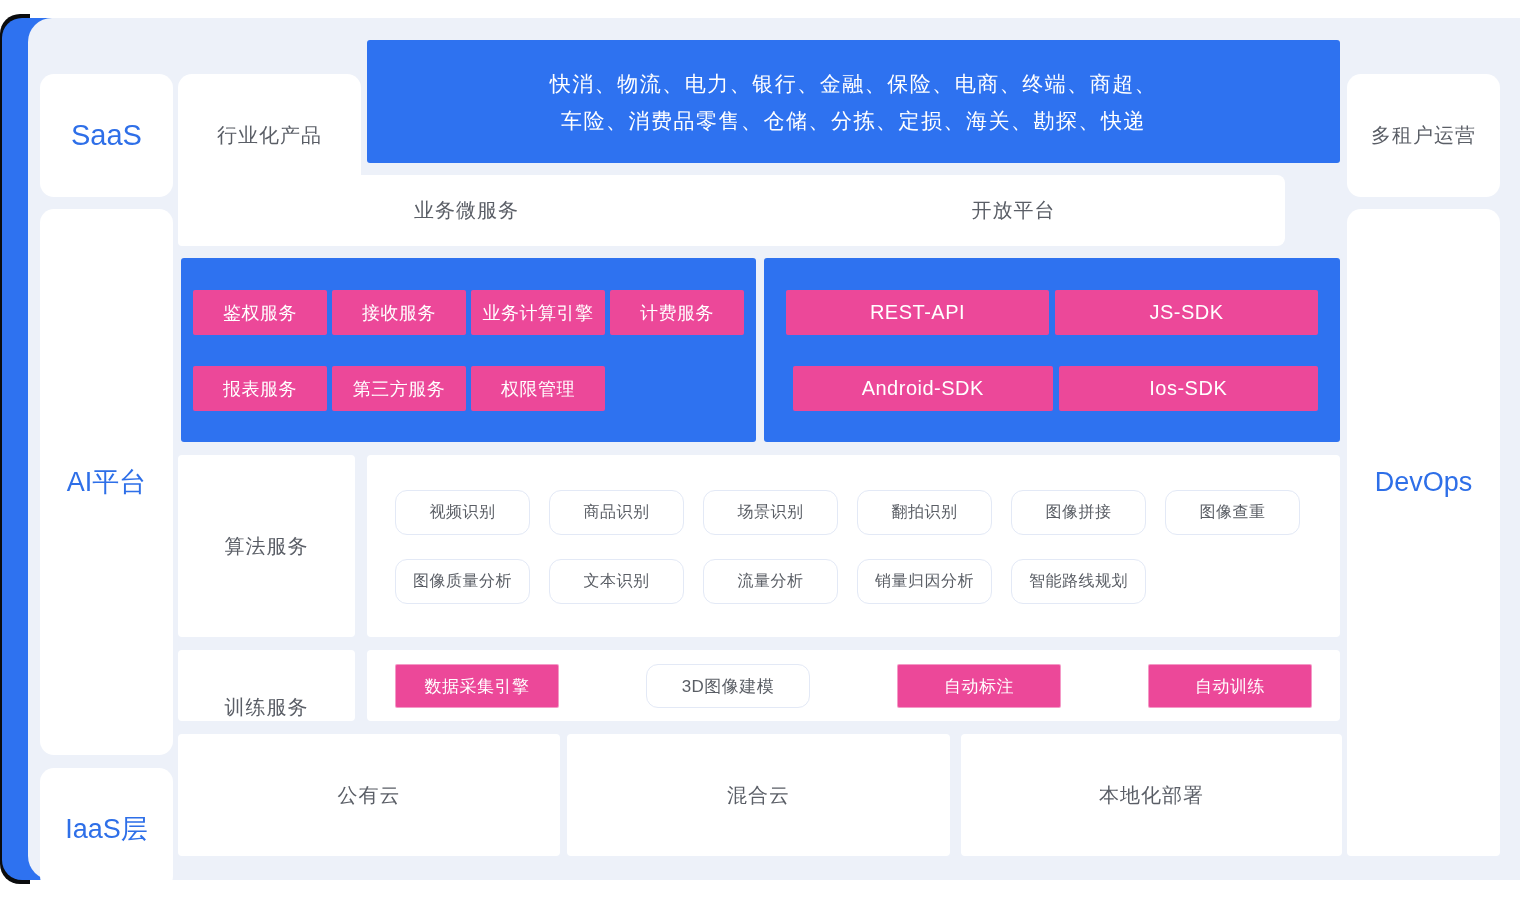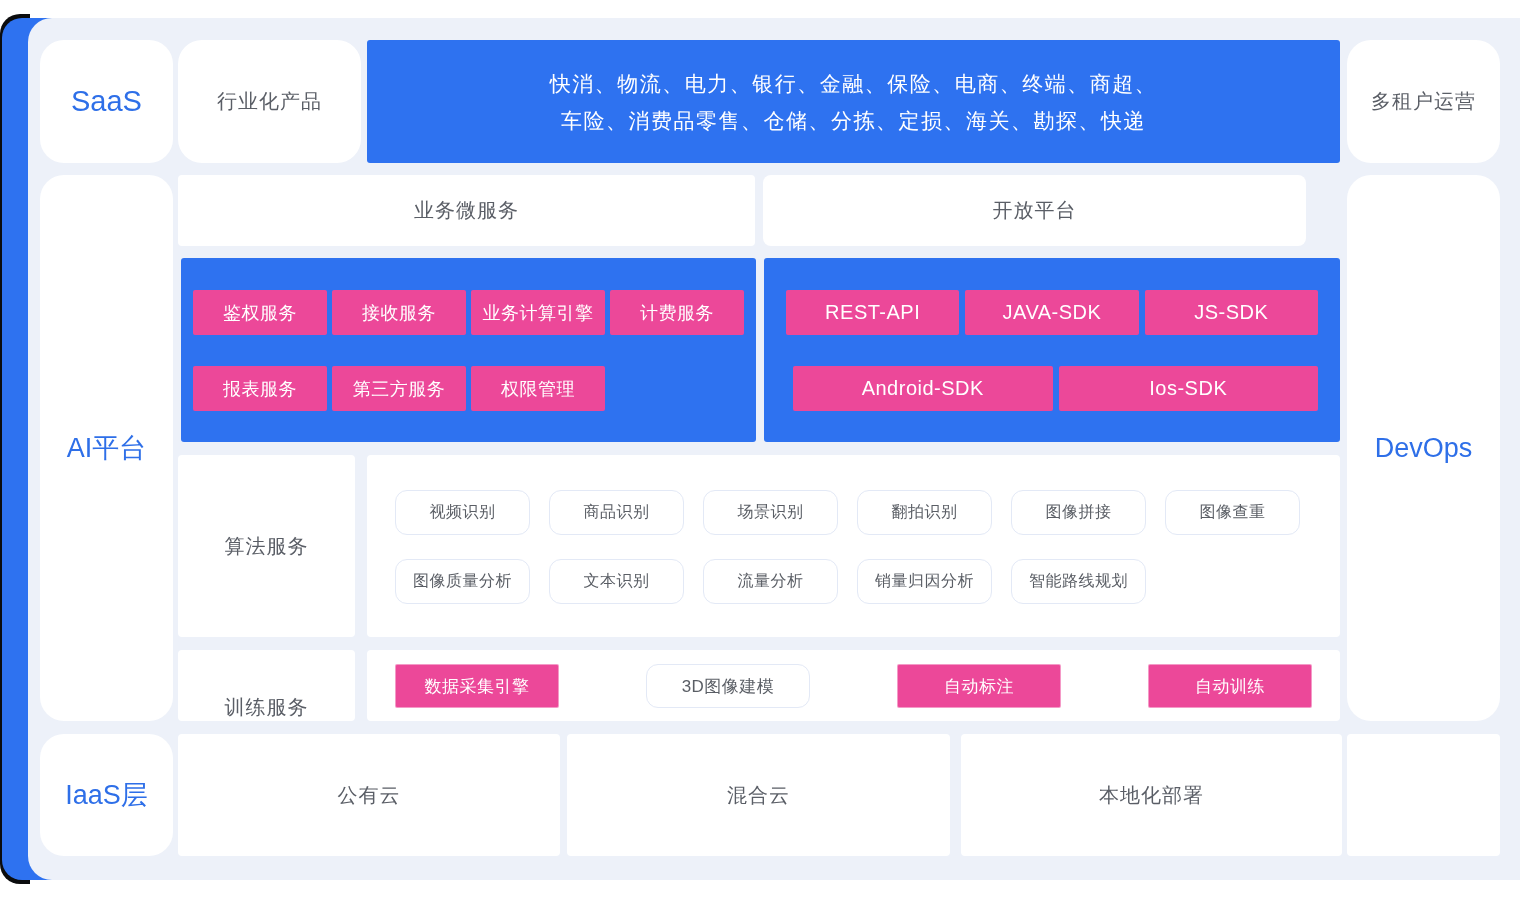--- a/index.html
+++ b/index.html
@@ -1,20 +1,20 @@
 <!DOCTYPE html>
 <html><head>
 <meta charset="utf-8">
 <style>
   html,body{margin:0;padding:0;background:#ffffff;}
   #stage{position:relative;width:1520px;height:900px;background:#ffffff;overflow:hidden;
          font-family:"Liberation Sans","DejaVu Sans",sans-serif;}
   .box{position:absolute;background:#ffffff;display:flex;align-items:center;justify-content:center;
        box-sizing:border-box;}
-  .r14{border-radius:24px;}
+  .r14{border-radius:14px;margin-top:34px;}
   .r4{border-radius:4px;}
   .lbl-blue{color:#2e6fe8;font-size:27px;}
   .lbl-saas{color:#2e6fe8;font-size:29px;}
   .lbl-gray{color:#5a5e66;font-size:20px;letter-spacing:1px;}
   .dark-edge{position:absolute;left:0;top:14px;width:30px;height:870px;background:#0b0c0e;
              border-radius:20px 0 0 20px;}
   .blue-bar{position:absolute;left:2px;top:18px;width:50px;height:862px;background:#2e72f0;
             border-radius:20px 0 0 20px;}
   .panel{position:absolute;left:28px;top:18px;width:1492px;height:862px;background:#edf1f9;
          border-radius:24px 0 0 24px;}
@@ -60,38 +60,37 @@
     <span class="lbl-gray">多租户运营</span>
   </div>
 
   <div class="box r14" style="left:40px;top:175px;width:133px;height:546px;">
     <span class="lbl-blue">AI平台</span>
   </div>
 
   <div class="box r4" style="left:178px;top:175px;width:577px;height:71px;">
     <span class="lbl-gray">业务微服务</span>
   </div>
-  <div class="box r4" style="left:763px;top:175px;width:543px;height:71px;border-radius:8px;">
+  <div class="box r4" style="left:742px;top:175px;width:543px;height:71px;border-radius:8px;">
     <span class="lbl-gray">开放平台</span>
   </div>
 
   <div class="svc-grid" style="left:181px;top:258px;width:575px;height:184px;">
     <div class="chip-green">鉴权服务</div>
     <div class="chip-green">接收服务</div>
     <div class="chip-green">业务计算引擎</div>
     <div class="chip-green">计费服务</div>
     <div class="chip-green">报表服务</div>
     <div class="chip-green">第三方服务</div>
     <div class="chip-green">权限管理</div>
   </div>
 
   <div class="sdk-wrap" style="left:764px;top:258px;width:576px;height:184px;">
     <div class="sdk-row" style="top:32px;">
       <div class="chip-green">REST-API</div>
-      <div class="chip-green">JAVA-SDK</div>
       <div class="chip-green">JS-SDK</div>
     </div>
     <div class="sdk-row" style="top:108px;padding-left:7px;">
       <div class="chip-green">Android-SDK</div>
       <div class="chip-green">Ios-SDK</div>
     </div>
   </div>
 
   <div class="box r4" style="left:178px;top:455px;width:177px;height:182px;">
     <span class="lbl-gray">算法服务</span>

